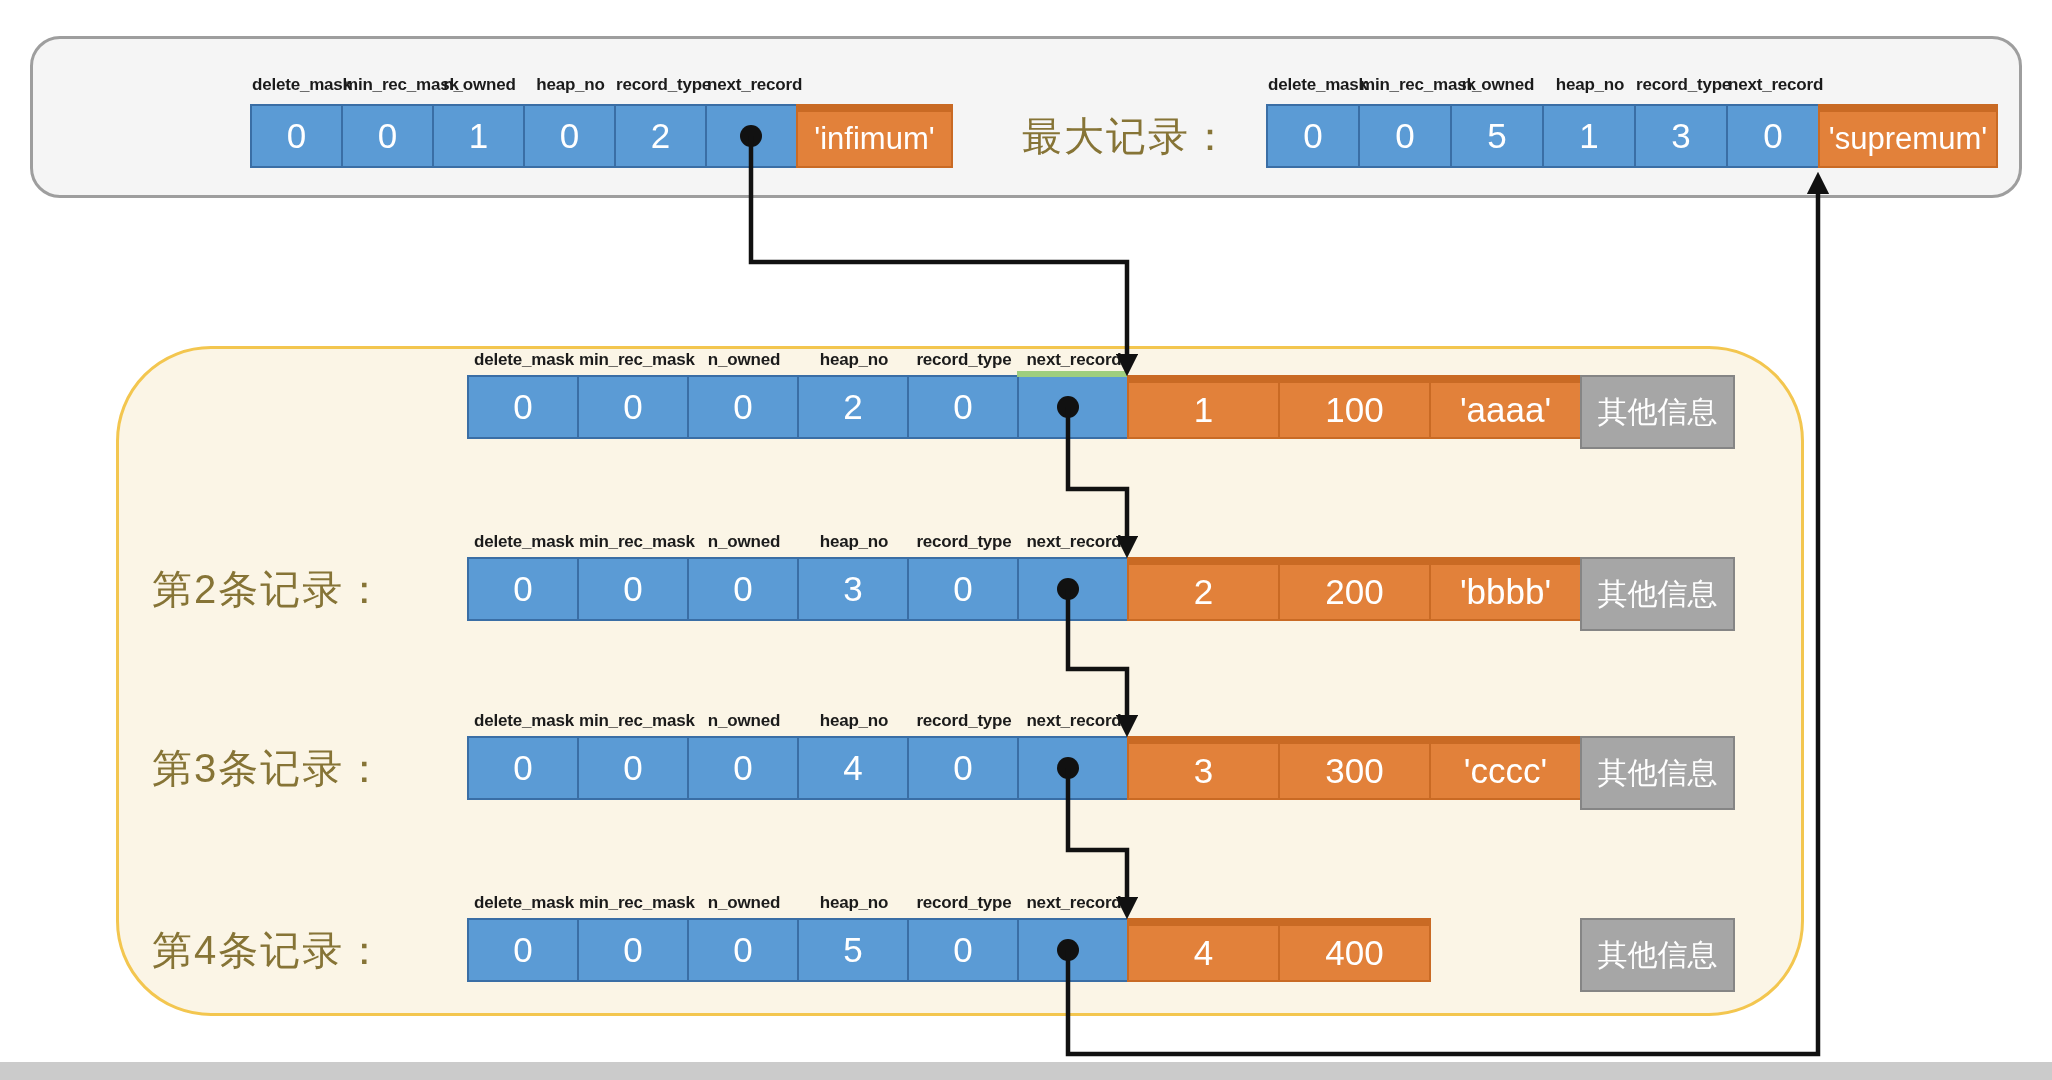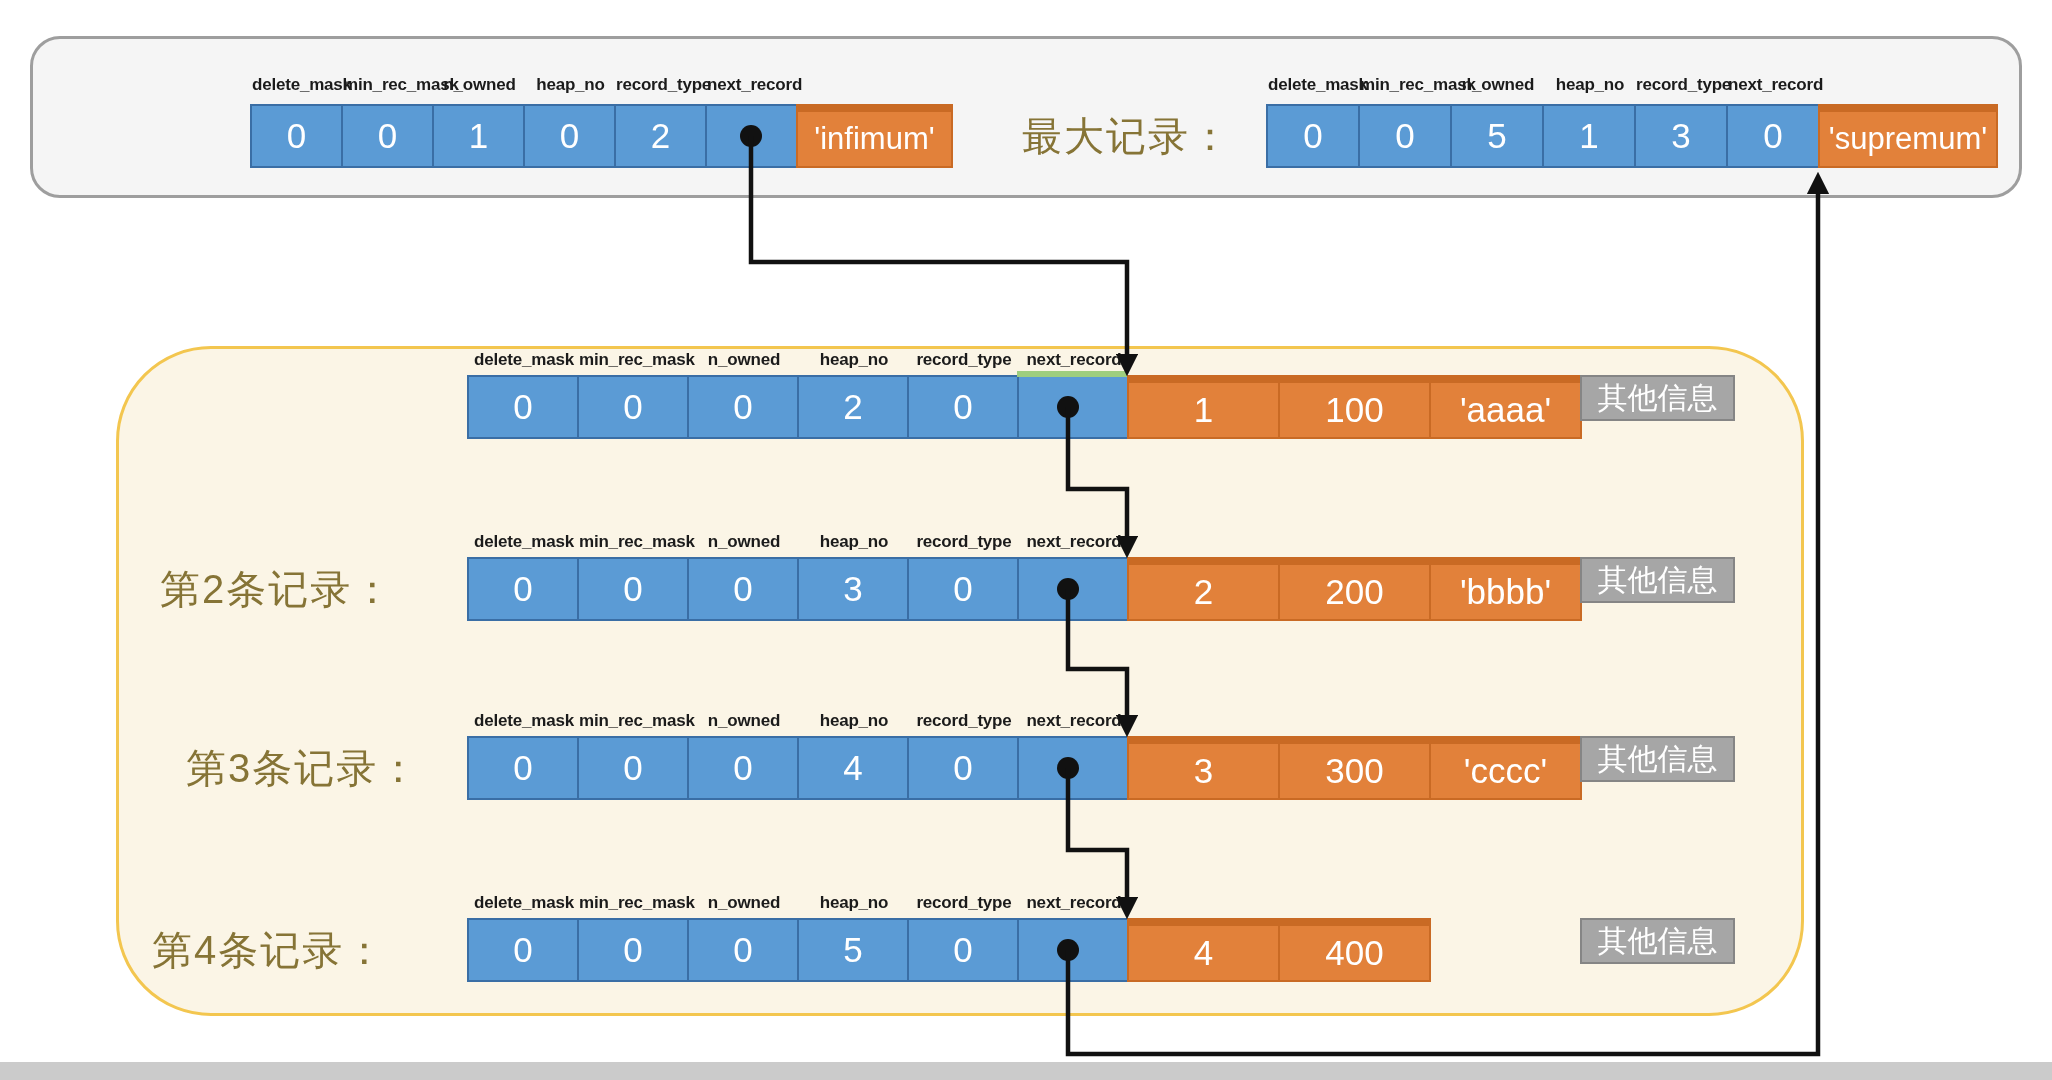--- a/index.html
+++ b/index.html
@@ -36,21 +36,21 @@
   .cell{
     display:flex;align-items:center;justify-content:center;
     color:#ffffff;font-size:35px;box-sizing:border-box;
   }
   .cell.blue-bg{background:#5b9bd5;}
   .cell.orange-bg{background:#e2813a;margin-top:6px;}
   .cell.tail{font-size:31px;}
   .w89{width:89px;} .w90{width:90px;} .w108{width:108px;} .w149{width:149px;}
   .w153{width:153px;} .w176{width:176px;}
   .gray-cell{
-    position:absolute;width:155px;height:46px;box-sizing:border-box;
+    position:absolute;width:155px;height:74px;box-sizing:border-box;
     background:#a6a6a6;border:2px solid #858585;color:#ffffff;font-size:30px;
     display:flex;align-items:center;justify-content:center;white-space:nowrap;
   }
   .arrow-layer{position:absolute;left:0;top:0;pointer-events:none;}
 </style>
 </head>
 <body>
 
 <div class="canvas">
 
@@ -115,21 +115,21 @@
     <div class="cell blue-bg w108">0</div>
     <div class="cell blue-bg w108"></div>
   </div>
   <div class="cells orange" style="left:1127px;top:375px;">
     <div class="cell orange-bg w149">1</div>
     <div class="cell orange-bg w149">100</div>
     <div class="cell orange-bg w149">'aaaa'</div>
   </div>
   <div class="gray-cell" style="left:1580px;top:375px;">其他信息</div>
 
-  <div class="cn-label" style="left:160px;top:557px;">第2条记录：</div>
+  <div class="cn-label" style="left:152px;top:557px;">第2条记录：</div>
   <div class="hdr-row" style="left:467px;top:529px;">
     <span class="hdr w110">delete_mask</span>
     <span class="hdr w110">min_rec_mask</span>
     <span class="hdr w110">n_owned</span>
     <span class="hdr w110">heap_no</span>
     <span class="hdr w110">record_type</span>
     <span class="hdr w110">next_record</span>
   </div>
   <div class="cells blue" style="left:467px;top:557px;">
     <div class="cell blue-bg w108">0</div>
@@ -139,21 +139,21 @@
     <div class="cell blue-bg w108">0</div>
     <div class="cell blue-bg w108"></div>
   </div>
   <div class="cells orange" style="left:1127px;top:557px;">
     <div class="cell orange-bg w149">2</div>
     <div class="cell orange-bg w149">200</div>
     <div class="cell orange-bg w149">'bbbb'</div>
   </div>
   <div class="gray-cell" style="left:1580px;top:557px;">其他信息</div>
 
-  <div class="cn-label" style="left:152px;top:736px;margin-left:34px;">第3条记录：</div>
+  <div class="cn-label" style="left:152px;top:736px;">第3条记录：</div>
   <div class="hdr-row" style="left:467px;top:708px;">
     <span class="hdr w110">delete_mask</span>
     <span class="hdr w110">min_rec_mask</span>
     <span class="hdr w110">n_owned</span>
     <span class="hdr w110">heap_no</span>
     <span class="hdr w110">record_type</span>
     <span class="hdr w110">next_record</span>
   </div>
   <div class="cells blue" style="left:467px;top:736px;">
     <div class="cell blue-bg w108">0</div>

